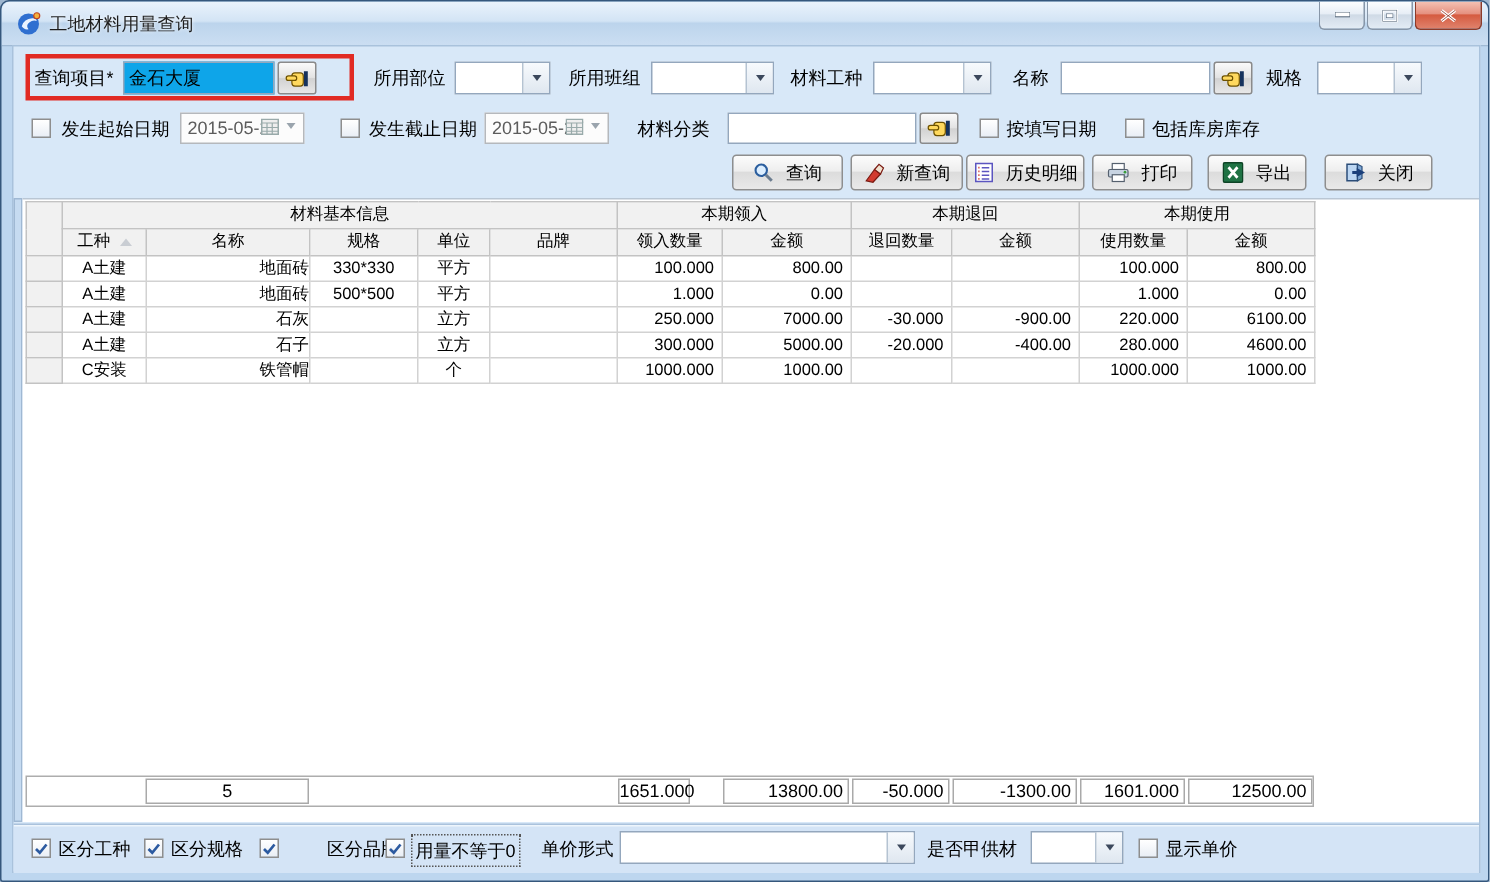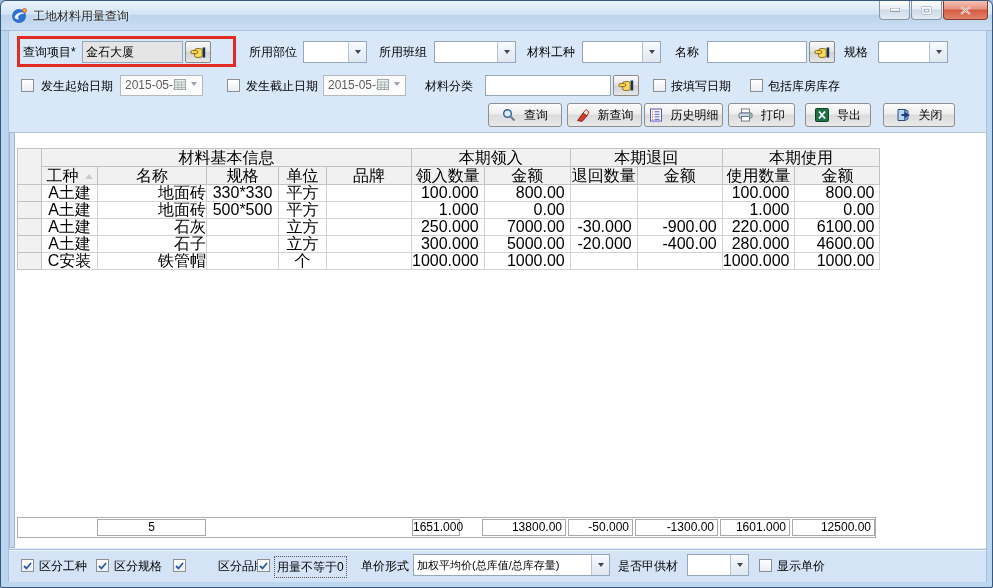--- a/index.html
+++ b/index.html
@@ -9,39 +9,39 @@
   .apptitle{position:absolute;left:32px;top:7px;font-size:12px;color:#1d1d1d;text-shadow:0 0 3px #fff;white-space:nowrap;}
   .appicon{position:absolute;left:10px;top:6px;}
   .winbtns{position:absolute;right:4px;top:0;display:flex;}
   .wbtn{width:31px;height:19px;border:1px solid #8796a8;border-top:none;border-radius:0 0 4px 4px;background:linear-gradient(#fdfeff,#e7eef6 45%,#cfdae6 50%,#e3ecf5);display:flex;align-items:center;justify-content:center;margin-left:1px;box-sizing:border-box;}
   .wbtn.close{width:45px;background:linear-gradient(#f4c2b4,#e59180 45%,#d55b40 50%,#e0826c);border-color:#8c3b2a;}
   
   .client{position:absolute;left:7px;top:29px;width:979px;height:552px;background:#d8e8f8;border:1px solid #a9c2dc;box-sizing:border-box;}
   .lbl{position:absolute;height:22px;line-height:22px;white-space:nowrap;}
   
   .field{position:absolute;height:22px;background:#fff;border:1px solid #94a7bd;box-sizing:border-box;line-height:20px;padding:0 3px;font-size:12px;font-family:inherit;}
-  .field.yellow{background:#e5e5e5;}
+  .field.yellow{background:#0ea5e9;}
   .combo{position:absolute;height:22px;background:#fff;border:1px solid #94a7bd;box-sizing:border-box;}
   .combo .ctxt{position:absolute;left:3px;right:18px;top:0;bottom:0;line-height:20px;overflow:hidden;white-space:nowrap;font-size:11px;}
   .combo .carr{position:absolute;right:0;top:0;bottom:0;width:17px;background:linear-gradient(#f7fafd,#dfe7f0);border-left:1px solid #b5c3d2;display:flex;align-items:center;justify-content:center;}
   .carr::after{content:"";border-left:3.5px solid transparent;border-right:3.5px solid transparent;border-top:4px solid #3c485c;}
   .carr.dis::after{border-top-color:#9aa4ad;}
   .datef{position:absolute;height:21px;background:#fcfcfc;border:1px solid #b5b8bc;box-sizing:border-box;color:#5c5c5c;}
   .datef .dtxt{position:absolute;left:4px;top:0;bottom:0;line-height:19px;font-size:12px;}
   .datef .dicons{position:absolute;right:2px;top:2px;display:flex;align-items:center;gap:2px;}
   .handbtn{position:absolute;height:22px;width:26px;border:1px solid #8a8a8a;border-radius:2px;background:linear-gradient(#fafafa,#e3e3e3 48%,#d2d2d2 52%,#e7e7e7);display:flex;align-items:center;justify-content:center;box-sizing:border-box;}
   .redbox{position:absolute;left:16px;top:35px;width:219px;height:31px;border:3px solid #e12b24;box-sizing:border-box;}
   
   .cbx{position:absolute;width:13px;height:13px;background:linear-gradient(#fff,#e9eef5);border:1px solid #8e8e8e;box-sizing:border-box;display:flex;align-items:center;justify-content:center;}
   
   .toolbtn{position:absolute;top:102px;height:24px;border:1px solid #8e8e8e;border-radius:3px;background:linear-gradient(#fcfcfc,#eeeeee 45%,#dcdcdc 50%,#e9e9e9);display:flex;align-items:center;justify-content:center;gap:8px;box-sizing:border-box;font-size:12px;}
   
   .vstrip{position:absolute;left:8px;top:131px;width:6px;height:416px;background:#c6dbf1;border:1px solid #9fb8d3;box-sizing:border-box;}
   .viewport{position:absolute;left:14px;top:131px;width:971px;height:416px;background:#fff;border-top:1px solid #b9c6d4;box-sizing:border-box;}
-  table.grid{position:absolute;left:16px;top:147px;border-collapse:collapse;table-layout:fixed;font-size:16px;}
+  table.grid{position:absolute;left:16px;top:133px;border-collapse:collapse;table-layout:fixed;font-size:11px;}
   .grid th{background:#f1f1f1;border:1px solid #c3c3c3;font-weight:normal;padding:0;height:17px;line-height:17px;overflow:hidden;white-space:nowrap;}
   .grid td{border:1px solid #d2d2d2;padding:0;height:16px;line-height:16px;background:#fff;overflow:hidden;white-space:nowrap;}
   .grid td.rowhdr{background:#f1f1f1;border-color:#c3c3c3;}
   .c-center{text-align:center;}
   .c-left{text-align:right;padding-left:4px !important;}
   .c-num{text-align:right;padding-right:5px !important;}
   .sorttri{display:inline-block;margin-left:6px;border-left:4px solid transparent;border-right:4px solid transparent;border-bottom:5px solid #c9cdd3;vertical-align:middle;}
   
   .sumstrip{position:absolute;left:16px;top:516px;width:859px;height:21px;background:#fff;border:1px solid #adadad;box-sizing:border-box;}
   .sumbox{position:absolute;top:518px;height:17px;border:1px solid #a9a9a9;box-sizing:border-box;background:#fff;line-height:15px;font-size:12px;text-align:right;padding-right:3px;}
@@ -353,21 +353,20 @@
     </div>
   <span class="flbl" style="left:198px;margin-left:19px;">区分品牌</span>
   <div class="cbx" style="left:256px;top:558px;">
       <svg width="9" height="8" viewBox="0 0 9 8">
         <path d="M1 4 L3.5 6.5 L8 1" fill="none" stroke="#2c5aa0" stroke-width="1.8"></path>
       </svg>
     </div>
   <span class="flbl dotted" style="left:273px;">用量不等于0</span>
   <span class="flbl" style="left:360px;text-align:center;">单价形式</span>
   <div class="combo" style="left:412px;top:553px;width:197px;">
-    <div class="ctxt">加权平均价(总库值/总库存量)</div>
       <div class="carr"></div>
   </div>
   <span class="flbl" style="left:617px;">是否甲供材</span>
   <div class="combo" style="left:686px;top:553px;width:62px;">
     <div class="ctxt"></div>
       <div class="carr"></div>
   </div>
   <div class="cbx" style="left:758px;top:558px;"></div>
   <span class="flbl" style="left:776px;">显示单价</span>
 

